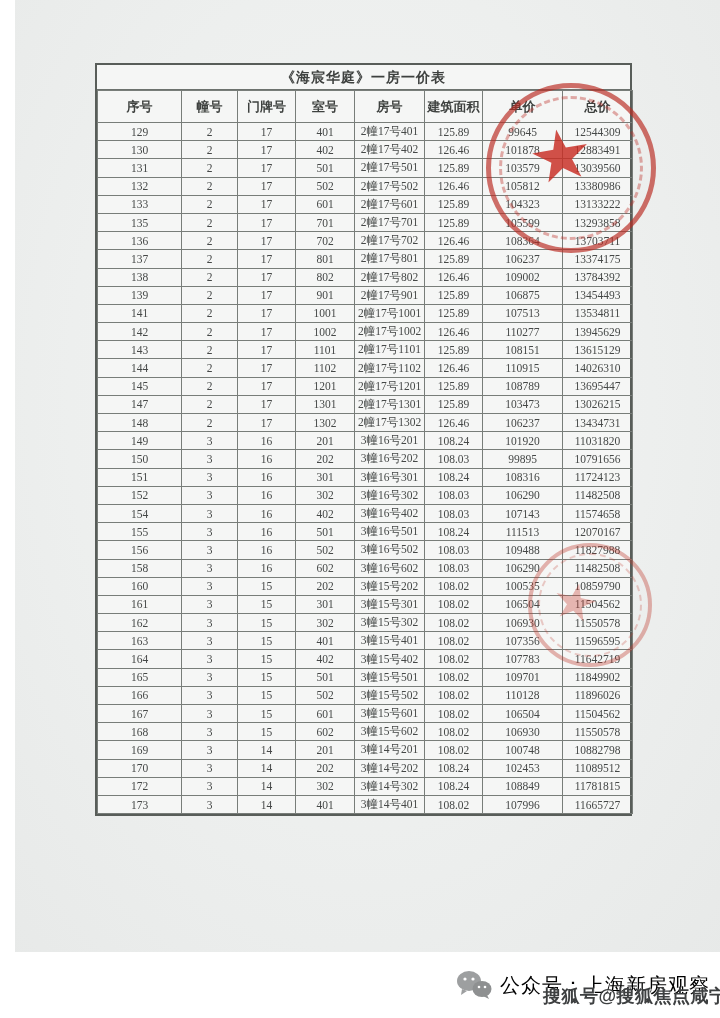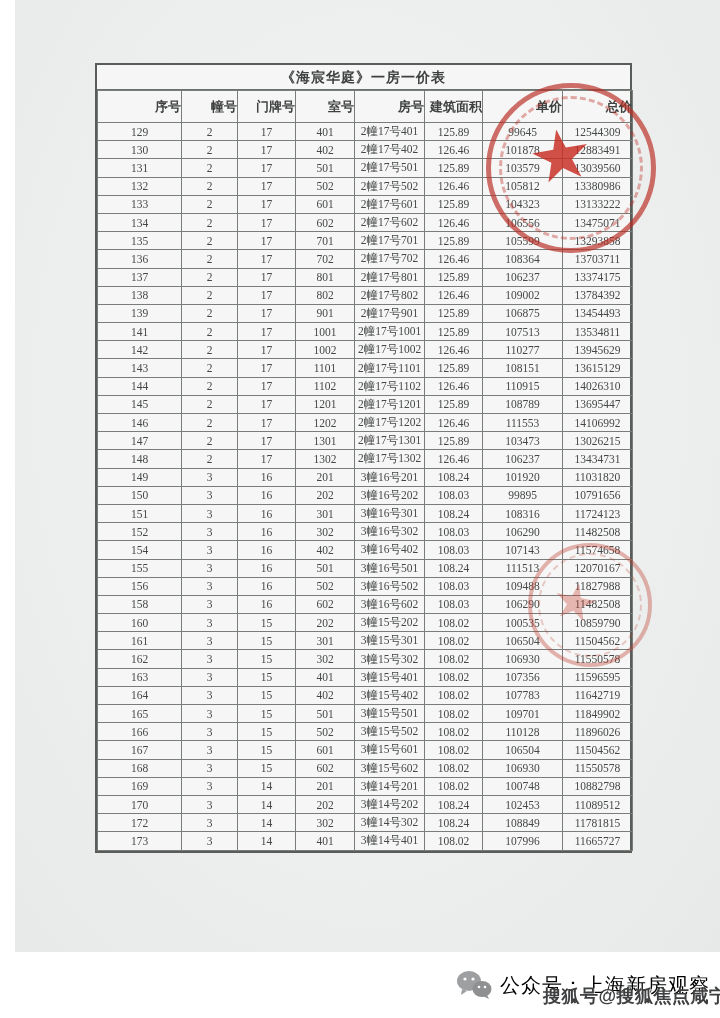--- a/index.html
+++ b/index.html
@@ -33,21 +33,21 @@
   }
   col.c0{width:84px} col.c1{width:56px} col.c2{width:58px} col.c3{width:59px}
   col.c4{width:70px} col.c5{width:58px} col.c6{width:80px} col.c7{width:70px}
   th, td {
     border:1px solid #787d79;
     text-align:center; vertical-align:middle;
     color:#454847;
     overflow:hidden; white-space:nowrap;
   }
   thead th {
-    height:32px; font-size:13px; font-weight:bold; color:#3e413f;text-align:right;
+    height:32px; font-size:13px; font-weight:bold; color:#3e413f;
   }
   tbody td {
     height:18.2px; font-size:11.5px;
   }
   
   .seal { position:absolute; border-radius:50%; pointer-events:none; }
   .seal .ring {
     position:absolute; inset:0; border-radius:50%;
     filter:blur(0.5px);
   }
@@ -164,30 +164,20 @@
             <td>133</td>
             <td>2</td>
             <td>17</td>
             <td>601</td>
             <td>2幢17号601</td>
             <td>125.89</td>
             <td>104323</td>
             <td>13133222</td>
           </tr>
           <tr>
-            <td>134</td>
-            <td>2</td>
-            <td>17</td>
-            <td>602</td>
-            <td>2幢17号602</td>
-            <td>126.46</td>
-            <td>106556</td>
-            <td>13475071</td>
-          </tr>
-          <tr>
             <td>135</td>
             <td>2</td>
             <td>17</td>
             <td>701</td>
             <td>2幢17号701</td>
             <td>125.89</td>
             <td>105599</td>
             <td>13293858</td>
           </tr>
           <tr>
@@ -272,30 +262,20 @@
           </tr>
           <tr>
             <td>145</td>
             <td>2</td>
             <td>17</td>
             <td>1201</td>
             <td>2幢17号1201</td>
             <td>125.89</td>
             <td>108789</td>
             <td>13695447</td>
-          </tr>
-          <tr>
-            <td>146</td>
-            <td>2</td>
-            <td>17</td>
-            <td>1202</td>
-            <td>2幢17号1202</td>
-            <td>126.46</td>
-            <td>111553</td>
-            <td>14106992</td>
           </tr>
           <tr>
             <td>147</td>
             <td>2</td>
             <td>17</td>
             <td>1301</td>
             <td>2幢17号1301</td>
             <td>125.89</td>
             <td>103473</td>
             <td>13026215</td>

